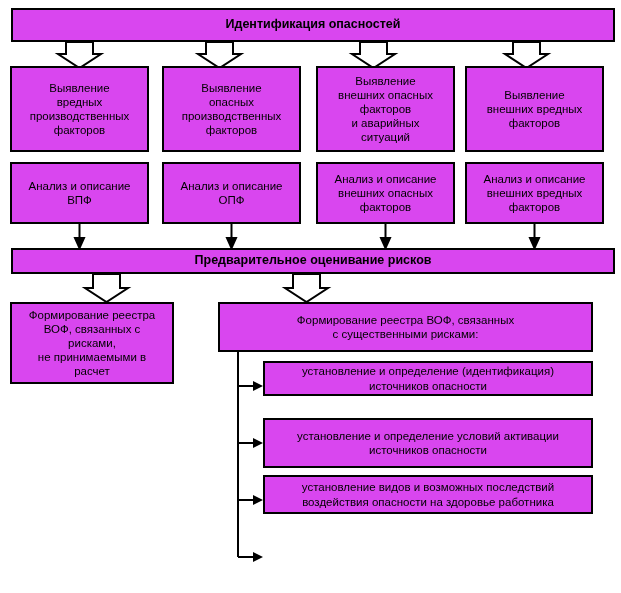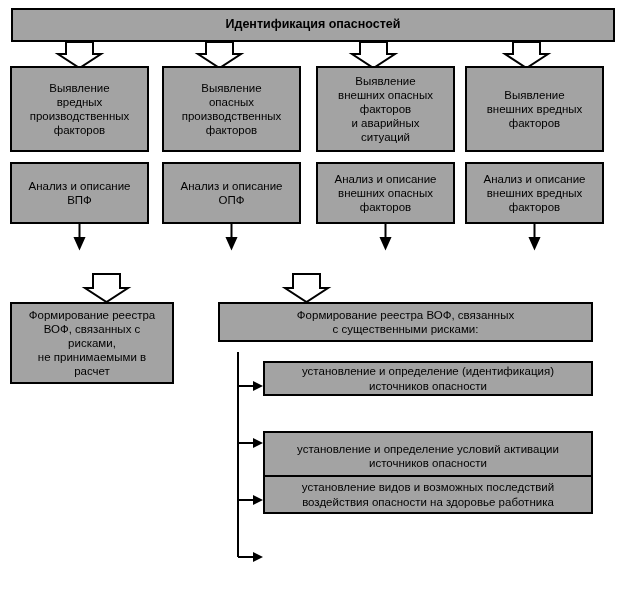--- a/index.html
+++ b/index.html
@@ -15,21 +15,21 @@
     position: relative;
     width: 621px;
     height: 593px;
     background: #ffffff;
     overflow: hidden;
   }
   .box {
     position: absolute;
     box-sizing: border-box;
     border: 2px solid #000000;
-    background: #a3a3a3;
+    background: #d946ef;
     display: flex;
     align-items: center;
     justify-content: center;
     text-align: center;
     line-height: 1.22;
     padding: 2px 16px;
     white-space: pre-line;
   }
   .box-title {
     font-weight: bold;
@@ -128,28 +128,29 @@
 ВПФ</div>
   <div class="box box-analysis" style="left:162px; top:162px; width:139px; height:62px;">Анализ и описание
 ОПФ</div>
   <div class="box box-analysis" style="left:316px; top:162px; width:139px; height:62px;">Анализ и описание
 внешних опасных
 факторов</div>
   <div class="box box-analysis" style="left:465px; top:162px; width:139px; height:62px;">Анализ и описание
 внешних вредных
 факторов</div>
 
+  <div class="box box-bar" style="left:11px; top:248px; width:604px; height:26px;">Предварительное оценивание рисков</div>
 
   <div class="box box-reg" style="left:10px; top:302px; width:164px; height:82px;">Формирование реестра
 ВОФ, связанных с рисками,
 не принимаемыми в расчет</div>
 
-  <div class="box box-reg" style="left:218px; top:302px; width:375px; height:40px;">Формирование реестра ВОФ, связанных
+  <div class="box box-reg" style="left:218px; top:302px; width:375px; height:50px;">Формирование реестра ВОФ, связанных
 с существенными рисками:</div>
 
   <div class="box box-sub" style="left:263px; top:361px; width:330px; height:35px;">установление и определение (идентификация)
 источников опасности</div>
-  <div class="box box-sub" style="left:263px; top:418px; width:330px; height:50px;margin-top:13px;">установление и определение условий активации
+  <div class="box box-sub" style="left:263px; top:418px; width:330px; height:50px;">установление и определение условий активации
 источников опасности</div>
   <div class="box box-sub" style="left:263px; top:475px; width:330px; height:39px;">установление видов и возможных последствий
 воздействия опасности на здоровье работника</div>
 
 </div>
 
 </body></html>

